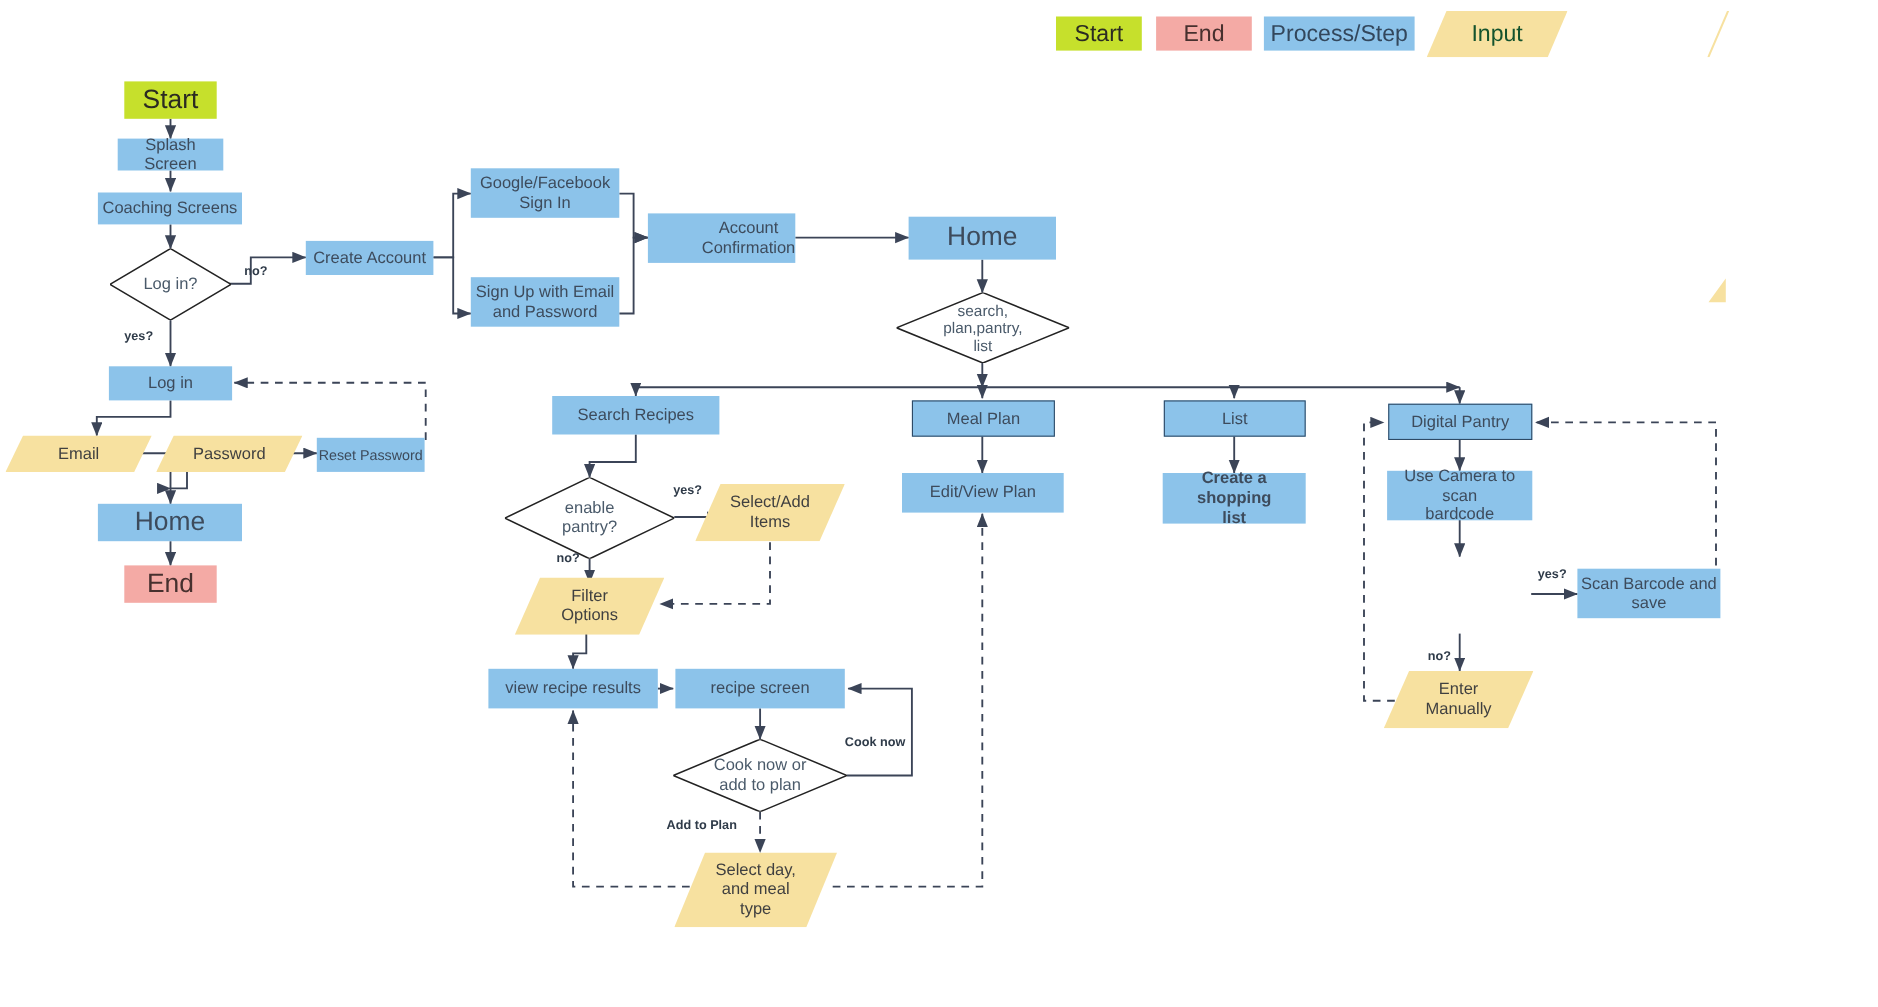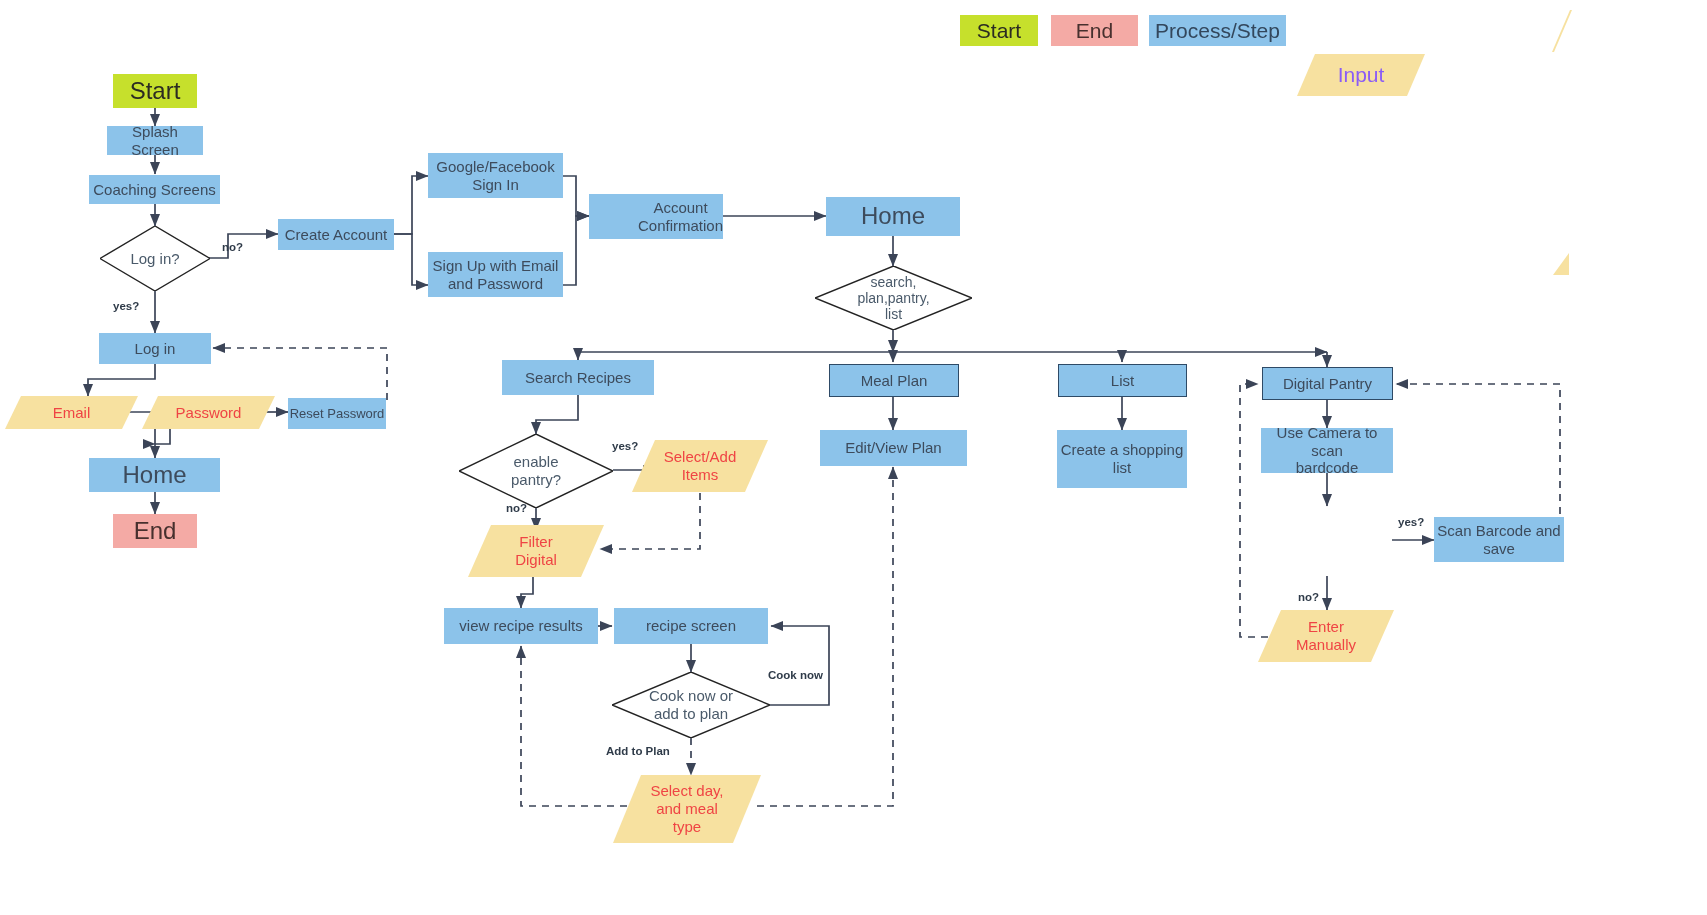--- a/index.html
+++ b/index.html
@@ -66,21 +66,21 @@
   .dec .dtext {
     position: relative;
     width: 74%;
     overflow: hidden;
     max-height: 100%;
   }
   
   .inp {
     background: #f7e1a0;
     font-size: 15px;
-    color: #ef4444;
+    color: #404040;
     position: absolute;
   }
   .inp .pshape {
     position: absolute;
     left: 0; top: 0; width: 100%; height: 100%;
     z-index: -1;
   }
   .inp { background: transparent; }
   .inp .ptext { position: relative; z-index: 1; width: 78%; }
   .edge-label {
@@ -95,21 +95,21 @@
     position: absolute;
     display: flex;
     align-items: center;
     justify-content: center;
     font-size: 21px;
     z-index: 5;
   }
   .legend-item.lg-start { background: #c6e02c; color: #2b2b22; }
   .legend-item.lg-end { background: #f4aaa5; color: #47302e; }
   .legend-item.lg-proc { background: #8cc3ea; color: #33475c; }
-  .legend-item.lg-inp { background: transparent; color: #8b5cf6; margin-top: 44px; }
+  .legend-item.lg-inp { background: transparent; color: #14532d; }
   .legend-item.lg-inp .pshape {
     position: absolute; left:0; top:0; width:100%; height:100%; z-index:-1;
   }
   .legend-item.lg-inp span { position: relative; z-index: 1; }
   .corner-deco {
     position: absolute;
     z-index: 1;
   }
 </style>
 </head>
@@ -348,21 +348,21 @@
     </svg>
     <span class="ptext">Select/Add
 Items</span>
   </div>
 
   <div class="node inp" style="left:468px; top:525px; width:136px; height:52px;">
     <svg class="pshape" viewBox="0 0 136 52" preserveAspectRatio="none">
       <polygon points="23,0 136,0 113,52 0,52" fill="#f7e1a0"></polygon>
     </svg>
     <span class="ptext">Filter
-Digital</span>
+Options</span>
   </div>
 
   <div class="node proc" style="left:444px; top:608px; width:154px; height:36px;">
     <span>view recipe results</span>
   </div>
 
   <div class="node proc" style="left:614px; top:608px; width:154px; height:36px;">
     <span>recipe screen</span>
   </div>
 
@@ -390,21 +390,21 @@
   </div>
 
   <div class="node proc" style="left:820px; top:430px; width:147px; height:36px;">
     <span>Edit/View Plan</span>
   </div>
 
   <div class="node proc bordered" style="left:1058px; top:364px; width:129px; height:33px;">
     <span>List</span>
   </div>
 
-  <div class="node proc" style="left:1057px; top:430px; width:130px; height:58px;">
+  <div class="node proc" style="left:1057px; top:430px; width:130px; height:46px;font-weight:bold;">
     <span>Create a shopping
 list</span>
   </div>
 
   <div class="node proc bordered" style="left:1262px; top:367px; width:131px; height:33px;">
     <span>Digital Pantry</span>
   </div>
 
   <div class="node proc" style="left:1261px; top:428px; width:132px; height:45px;">
     <span>Use Camera to scan

